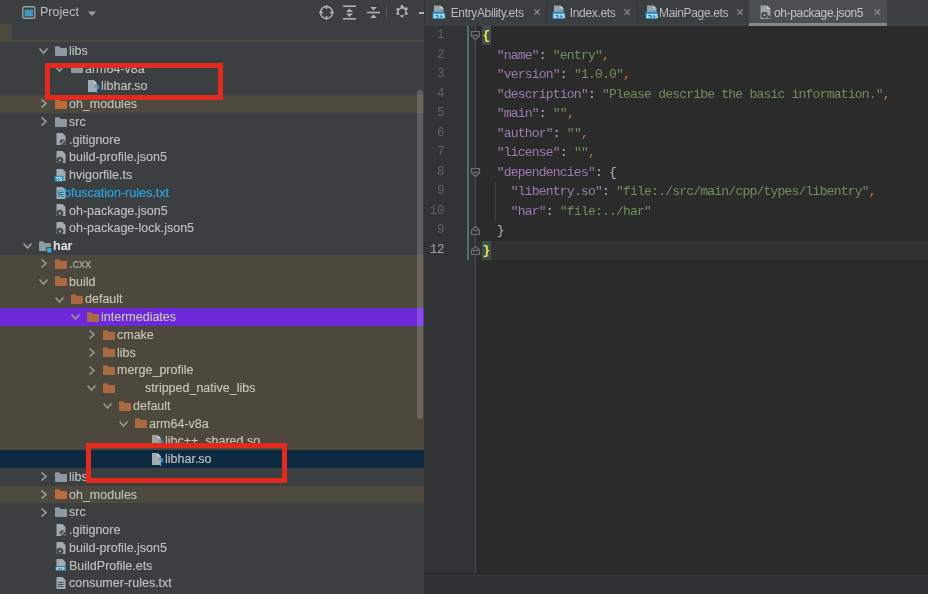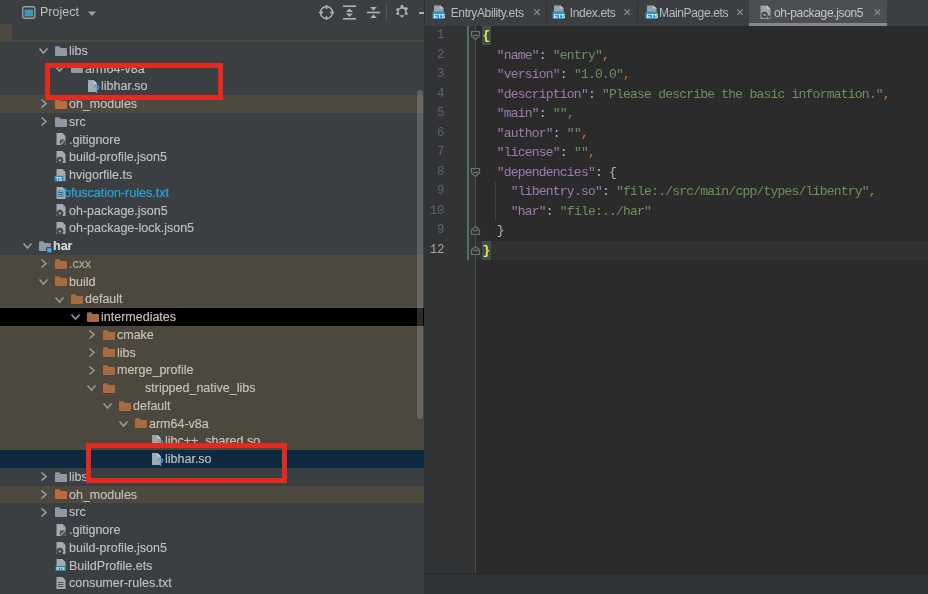--- a/index.html
+++ b/index.html
@@ -194,21 +194,21 @@
         </div>
 <div class="trow" style="top:290.25px;background:#4d483d;">
           <svg class="ab" style="left:53.5px;top:3.375px" width="11" height="11">
             <path d="M1.5 3.5 L5.5 8 L9.5 3.5" fill="none" stroke="#9b988c" stroke-width="1.6"></path>
           </svg>
           <svg class="ab" style="left:70px;top:1.875px" width="15" height="16" viewBox="0 0 15 16">
             <path d="M1 3.2 q0-1 1-1 h3.2 l1.4 1.8 H12 q1 0 1 1 v6 q0 1-1 1 H2 q-1 0-1-1 Z" fill="#aa6a41"></path>
           </svg>
           <span class="tl" style="left:85px;color:#c7c2b4;">default</span>
         </div>
-<div class="trow" style="top:308.00px;background:#000000;">
+<div class="trow" style="top:308.00px;background:#6d28d9;">
           <svg class="ab" style="left:69.5px;top:3.375px" width="11" height="11">
             <path d="M1.5 3.5 L5.5 8 L9.5 3.5" fill="none" stroke="#9b988c" stroke-width="1.6"></path>
           </svg>
           <svg class="ab" style="left:86px;top:1.875px" width="15" height="16" viewBox="0 0 15 16">
             <path d="M1 3.2 q0-1 1-1 h3.2 l1.4 1.8 H12 q1 0 1 1 v6 q0 1-1 1 H2 q-1 0-1-1 Z" fill="#aa6a41"></path>
           </svg>
           <span class="tl" style="left:101px;color:#c7c2b4;">intermediates</span>
         </div>
 <div class="trow" style="top:325.75px;background:#4d483d;text-align:center;">
           <svg class="ab" style="left:85.5px;top:3.375px" width="11" height="11">

